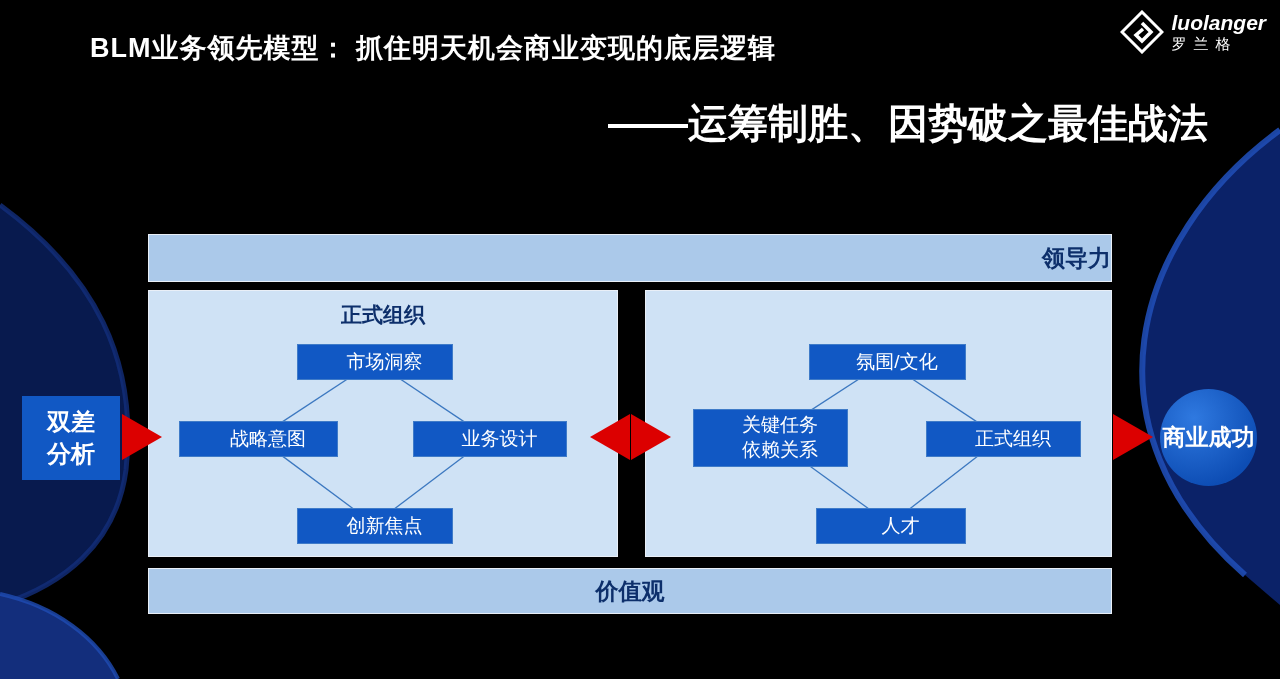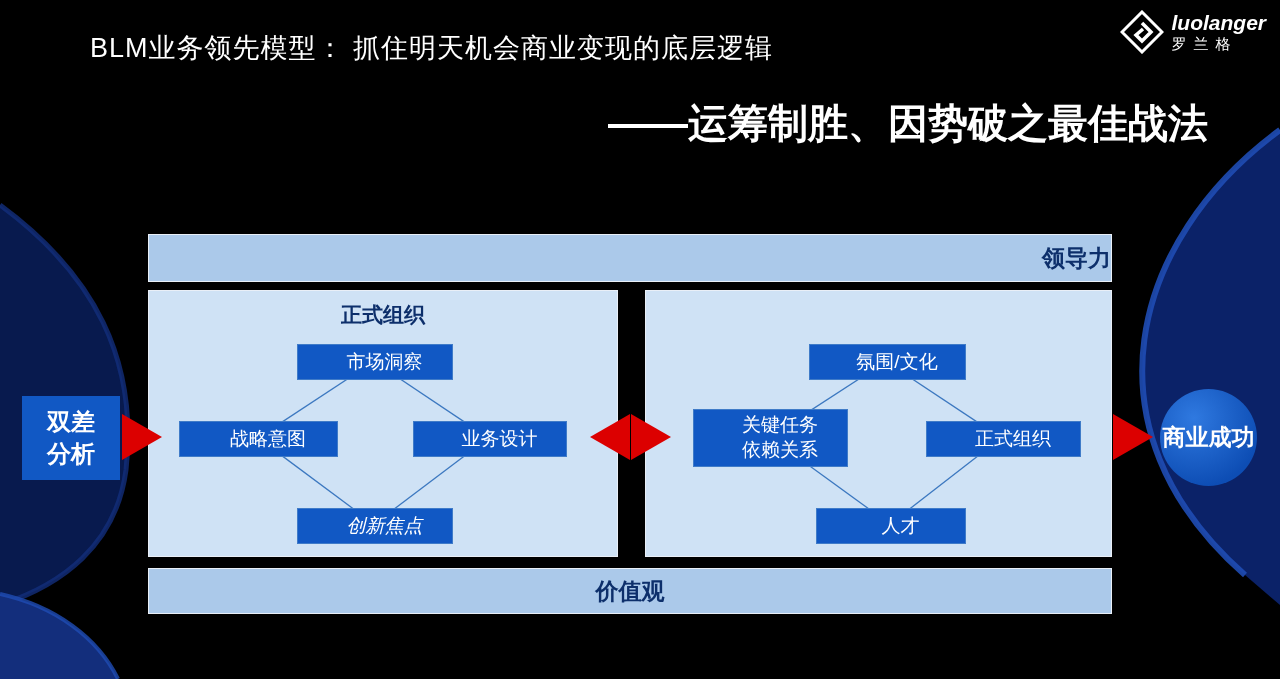--- a/index.html
+++ b/index.html
@@ -5,21 +5,21 @@
   * { margin:0; padding:0; box-sizing:border-box; }
   html,body { background:#000; }
   .slide {
     position:relative; width:1280px; height:679px; background:#000; overflow:hidden;
     font-family:"Liberation Sans","DejaVu Sans",sans-serif;
   }
   .bg-svg { position:absolute; inset:0; z-index:0; }
 
   .title {
     position:absolute; left:90px; top:30px; color:#fff;
-    font-size:27px; font-weight:normal; letter-spacing:1px; z-index:2; white-space:nowrap;
+    font-size:27px; font-weight:bold; letter-spacing:1px; z-index:2; white-space:nowrap;
   }
   .subtitle {
     position:absolute; right:72px; top:96px; color:#fff;
     font-size:40px; font-weight:bold; z-index:2; white-space:nowrap;
   }
 
   .logo { position:absolute; top:10px; right:14px; display:flex; align-items:center; gap:7px; z-index:2; color:#fff; }
   .logo-text { display:flex; flex-direction:column; line-height:1.15; }
   .logo-brand { font-size:21px; font-weight:bold; font-style:italic; }
   .logo-cjk { font-size:15px; letter-spacing:7px; }
@@ -45,21 +45,21 @@
   .connector { position:absolute; left:0; top:0; width:100%; height:100%; z-index:1; }
 
   .node {
     position:absolute; background:var(--box-blue,#1158c4); color:#fff; font-size:19px;
     display:flex; flex-direction:column; align-items:center; justify-content:center;
     text-align:center; z-index:2; line-height:1.3; border:1px solid #3f7bc8;padding-left:19px;
   }
   .lp-top    { left:148px; top:53px;  width:156px; height:36px; }
   .lp-left   { left:30px;  top:130px; width:159px; height:36px; }
   .lp-right  { left:264px; top:130px; width:154px; height:36px; }
-  .lp-bottom { left:148px; top:217px; width:156px; height:36px;font-style:italic; }
+  .lp-bottom { left:148px; top:217px; width:156px; height:36px; }
   .rp-top    { left:163px; top:53px;  width:157px; height:36px; }
   .rp-left   { left:47px;  top:118px; width:155px; height:58px; }
   .rp-right  { left:280px; top:130px; width:155px; height:36px; }
   .rp-bottom { left:170px; top:217px; width:150px; height:36px; }
 
   .input-box {
     position:absolute; left:22px; top:396px; width:98px; height:84px;
     background:var(--box-blue,#1158c4); color:#fff; font-size:24px; font-weight:bold;
     display:flex; flex-direction:column; align-items:center; justify-content:center;
     line-height:1.35; z-index:3;

